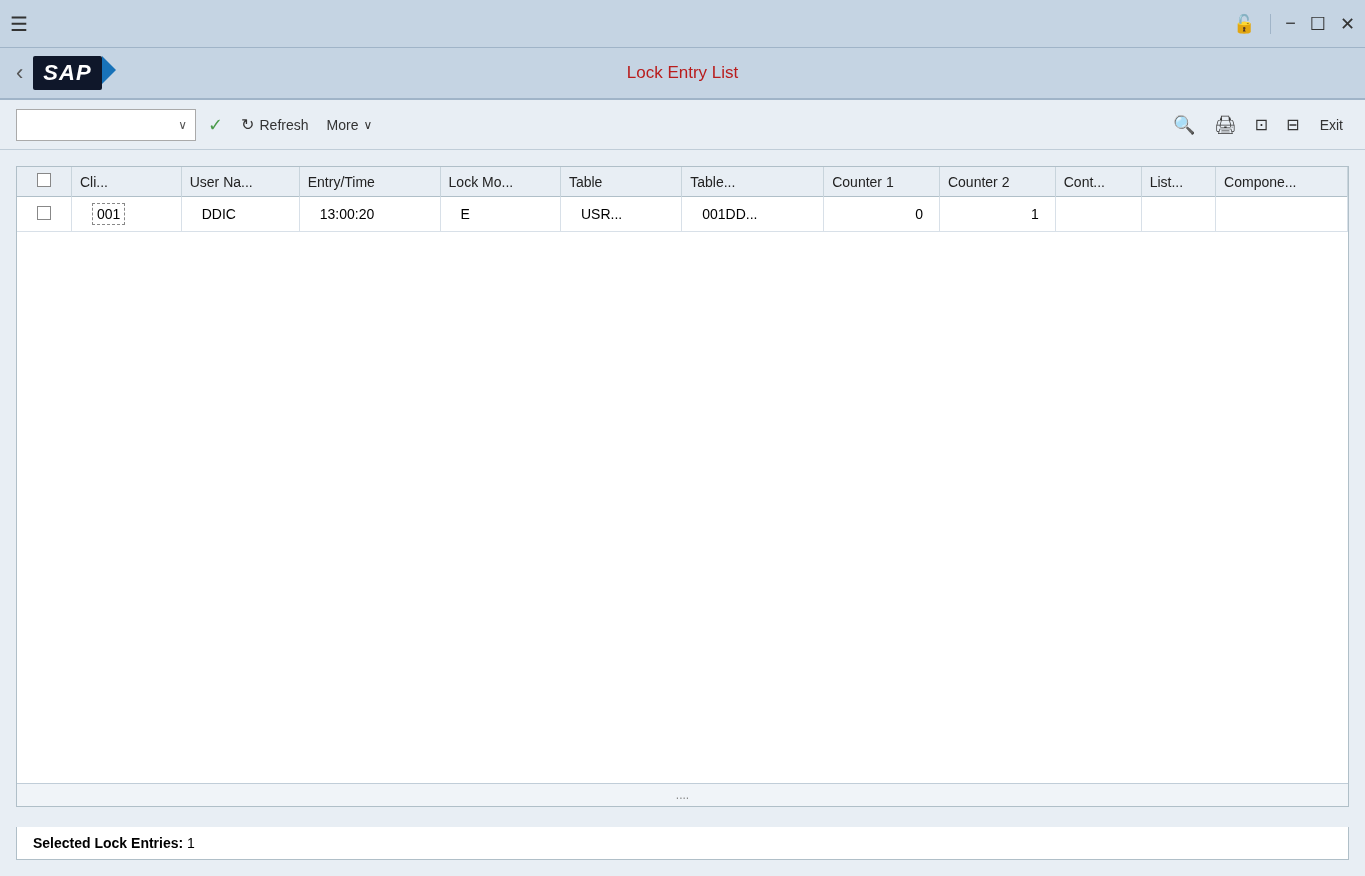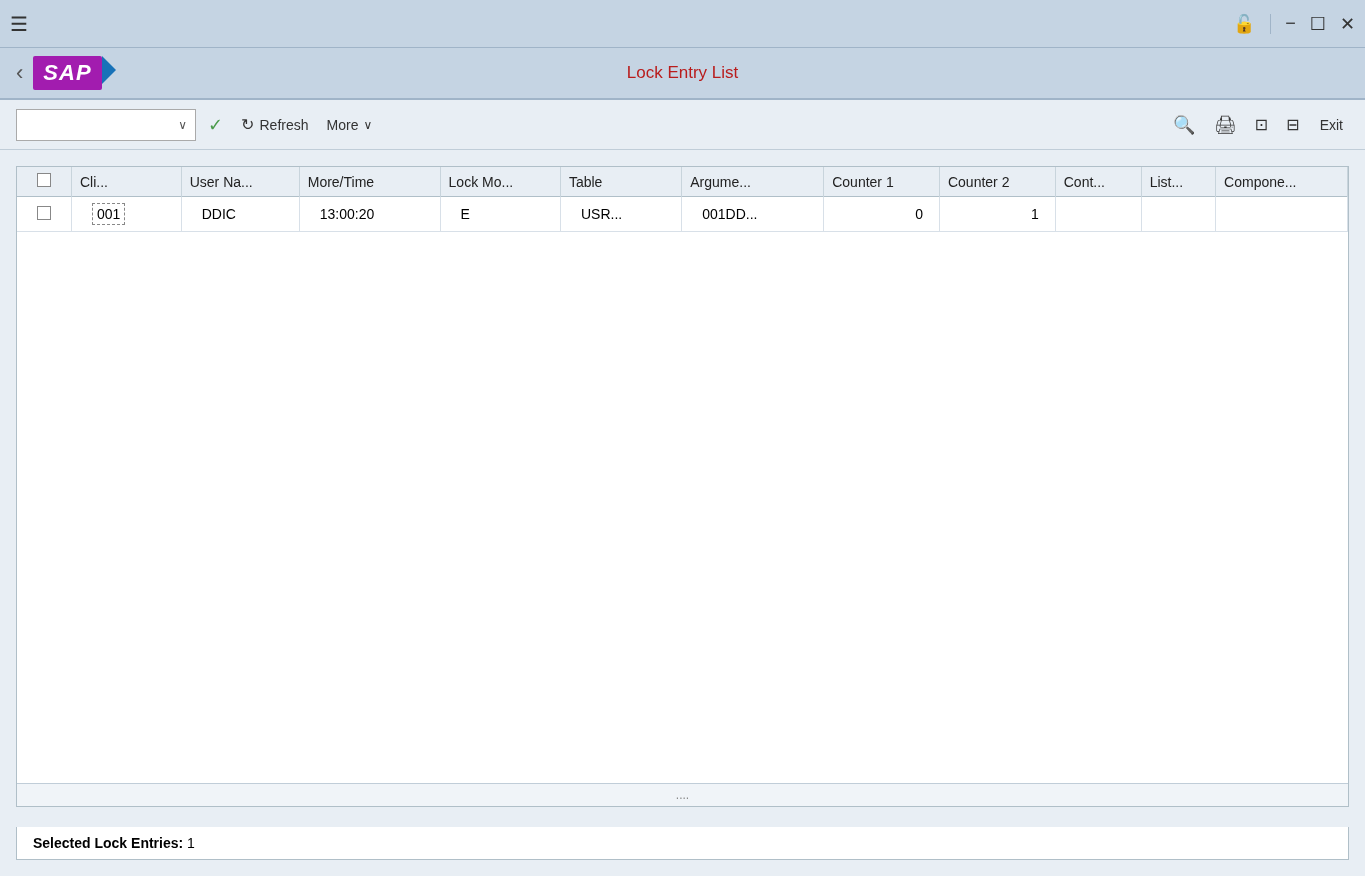--- a/index.html
+++ b/index.html
@@ -69,21 +69,21 @@
     }
     .back-arrow {
       font-size: 22px;
       color: #555;
       cursor: pointer;
       margin-right: 10px;
     }
     .sap-logo {
       display: flex;
       align-items: flex-start;
-      background: #a21caf;
+      background: #0f172a;
       padding: 4px 10px;
       border-radius: 2px;
       position: relative;
     }
     .sap-logo-text {
       color: white;
       font-size: 22px;
       font-weight: bold;
       font-style: italic;
       letter-spacing: 1px;
@@ -294,24 +294,24 @@
 <div class="main-content">
   <div class="table-container">
     <table>
       <thead>
         <tr>
           <th class="checkbox-cell">
             <div class="checkbox"></div>
           </th>
           <th>Cli...</th>
           <th>User Na...</th>
-          <th>More/Time</th>
+          <th>Entry/Time</th>
           <th>Lock Mo...</th>
           <th>Table</th>
-          <th>Argume...</th>
+          <th>Table...</th>
           <th>Counter 1</th>
           <th>Counter 2</th>
           <th>Cont...</th>
           <th>List...</th>
           <th>Compone...</th>
         </tr>
       </thead>
       <tbody>
         <tr>
           <td class="checkbox-cell">

